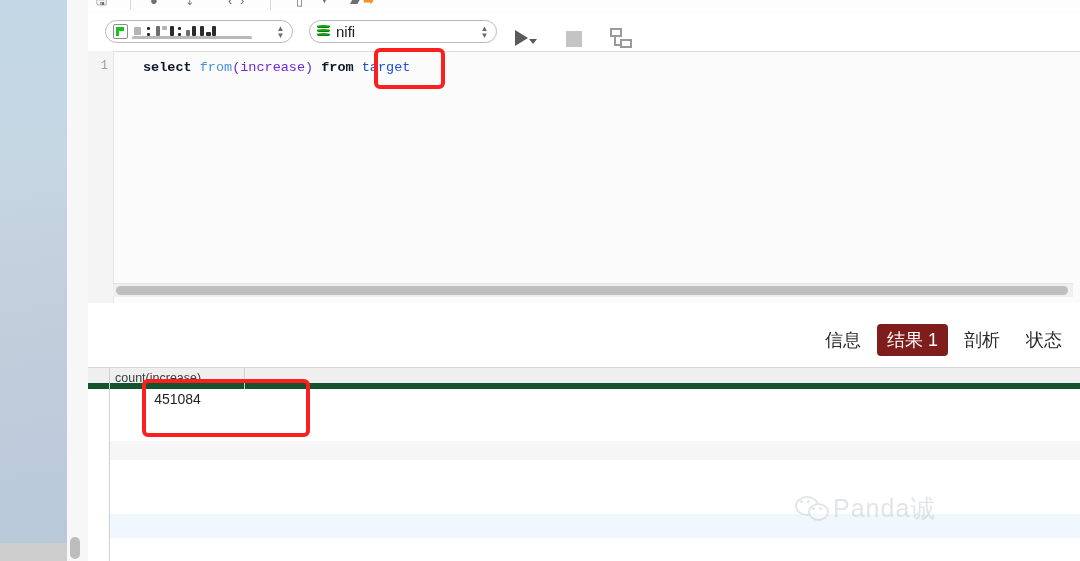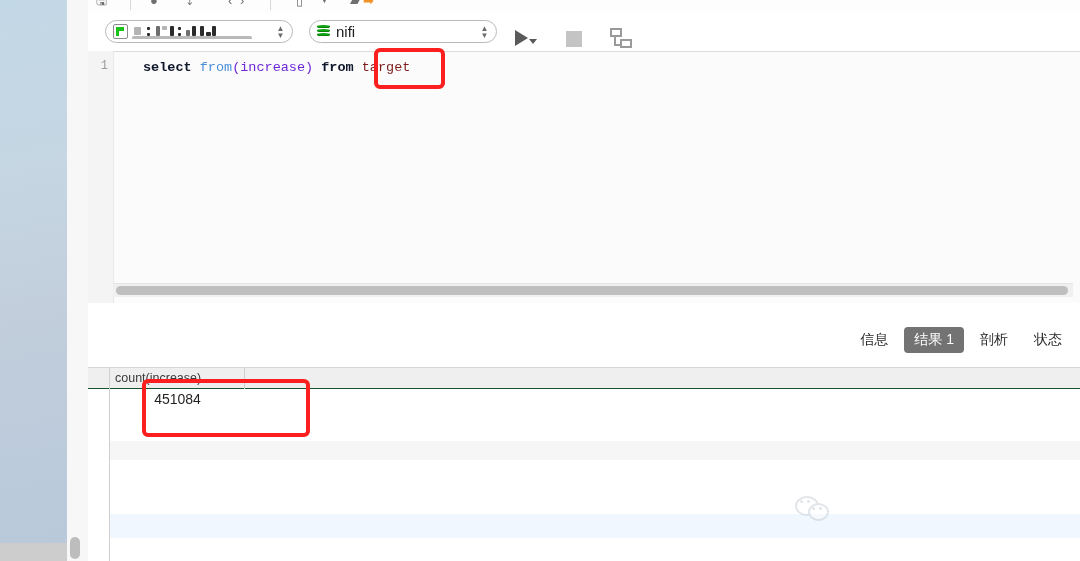--- a/index.html
+++ b/index.html
@@ -269,21 +269,21 @@
     position: absolute;
     left: 55px; top: 7px;
     font-family: "Liberation Mono", monospace;
     font-size: 13.5px;
     line-height: 19px;
     white-space: pre;
   }
   .kw   { color: #0f172a; font-weight: bold; }
   .fn   { color: #4a90d9; }
   .pun  { color: #6d28d9; }
-  .ident{ color: #7f1d1d; }
+  .ident{ color: #1d4ed8; }
 
   #editor-hscrollbar-track {
     position: absolute;
     left: 25px; bottom: 6px;
     width: 960px; height: 13px;
     background: #f0f0f0;
     border-top: 1px solid #e4e4e4;
   }
   #editor-hscrollbar-thumb {
     position: absolute;
@@ -304,46 +304,46 @@
     position: absolute;
     left: 0; top: 17px;
     width: 992px; height: 40px;
     display: flex;
     align-items: center;
     justify-content: flex-end;
     padding-right: 8px;
     box-sizing: border-box;
   }
   .result-tab {
-    font-size: 14px;
+    font-size: 18px;
     color: #2a2a2a;
     padding: 4px 10px;
     margin-left: 6px;
     border-radius: 4px;
     white-space: nowrap;
     cursor: pointer;
   }
   .result-tab.active {
-    background: #737373;
+    background: #7f1d1d;
     color: #ffffff;
   }
 
   #results-grid {
     position: absolute;
     left: 0; top: 64px;
     width: 992px; height: 194px;
     background: #ffffff;
   }
   #grid-header-row {
     position: absolute;
     left: 0; top: 0;
     width: 992px; height: 22px;
     background: #efefef;
     border-top: 1px solid #d6d6d6;
-    border-bottom: 1px solid #14532d;
+    border-bottom: 6px solid #14532d;
     box-sizing: border-box;
   }
   #grid-corner-cell {
     position: absolute;
     left: 0; top: 0;
     width: 22px; height: 21px;
     border-right: 1px solid #cfcfcf;
     box-sizing: border-box;
   }
   #grid-col-header-1 {
@@ -562,13 +562,14 @@
 
 <div id="watermark">
   <span id="watermark-wechat-icon">
     <span class="bubble-big"></span>
     <span class="dot d1"></span>
     <span class="dot d2"></span>
     <span class="bubble-small"></span>
     <span class="dot d3"></span>
     <span class="dot d4"></span>
   </span>
+  <span id="watermark-text">Panda诚</span>
 </div>
 
 </body></html>

